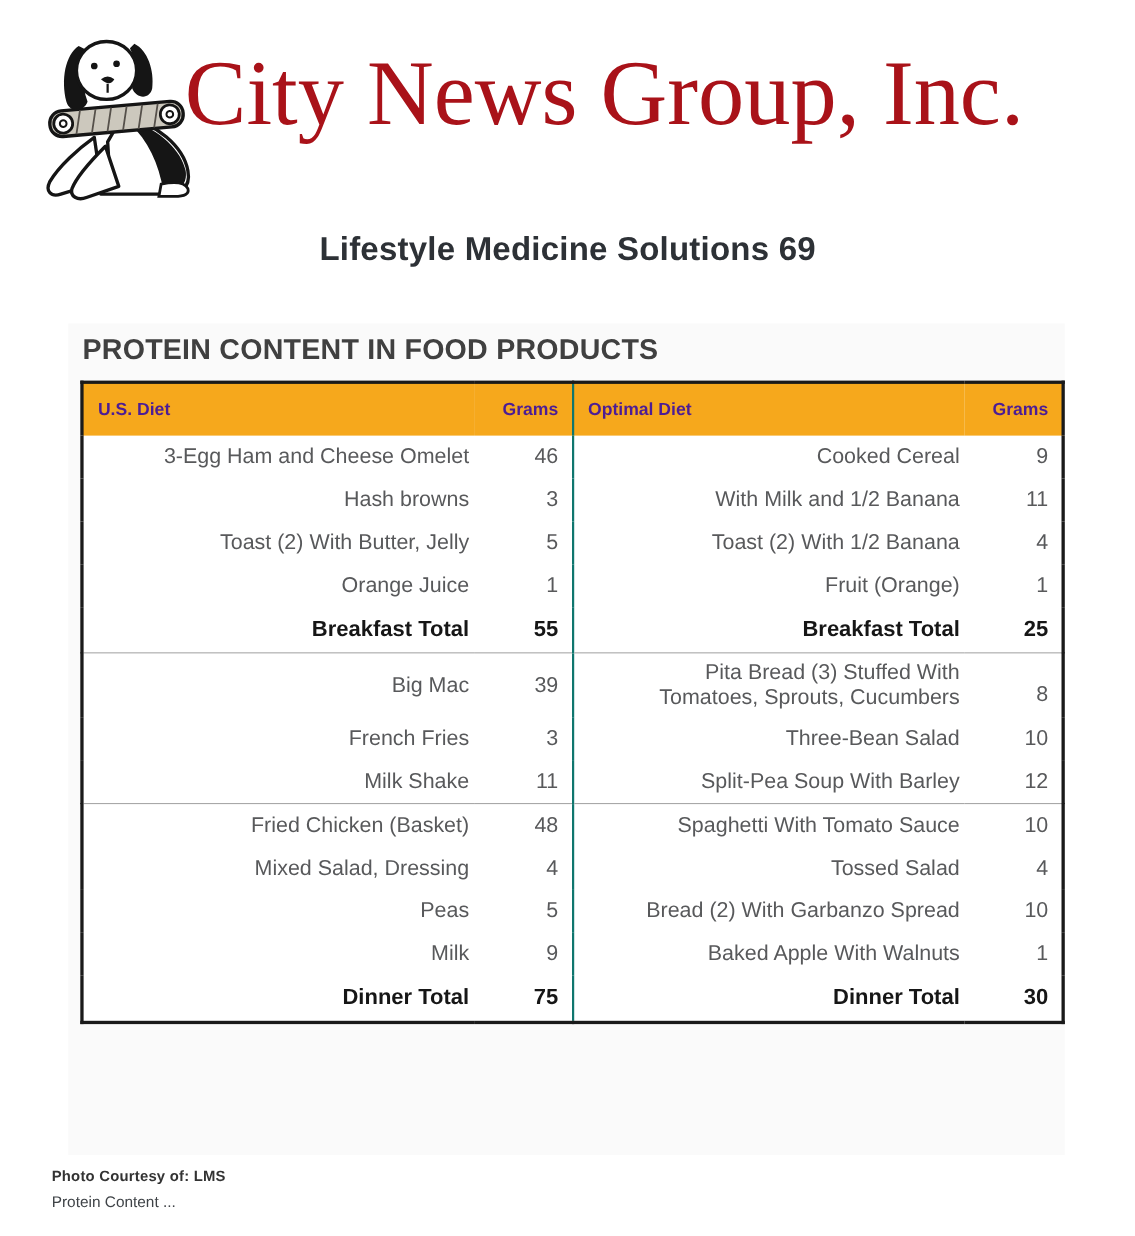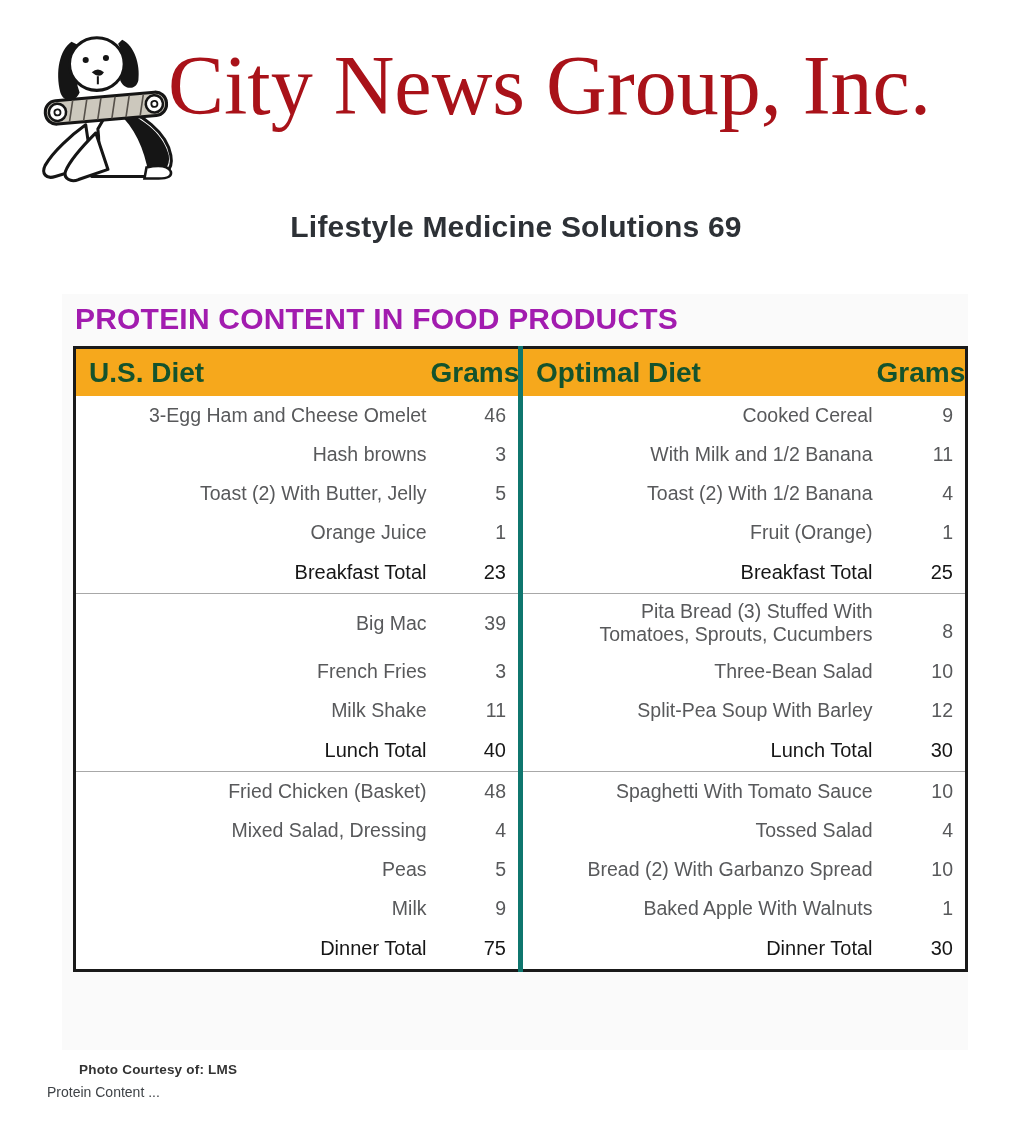--- a/index.html
+++ b/index.html
@@ -22,55 +22,55 @@
     font-size:30px;font-weight:700;color:#2d3136;letter-spacing:.2px;
   }
 
   
   .panel{
     position:absolute;left:62px;top:294px;width:906px;height:756px;
     background:#fafafa;
   }
   .panel-title{
     position:absolute;left:13px;top:8px;
-    font-size:30px;font-weight:700;color:#a21caf;letter-spacing:.2px;
+    font-size:26px;font-weight:700;color:#404040;letter-spacing:.2px;
   }
 
   
   table.diet{
     position:absolute;left:11px;top:52px;width:892px;
     border-collapse:collapse;table-layout:fixed;background:#fff;
     border:3px solid #1a1a1a;
     font-family:"Liberation Sans", sans-serif;
   }
   col.c-item{width:356px;}
   col.c-grams{width:90px;}
   thead th{
     background:#F6A81C;height:47px;
-    font-size:28px;font-weight:700;color:#14532d;
+    font-size:16px;font-weight:700;color:#4c1d95;
     text-align:left;padding:0 0 0 13px;
   }
   thead th.grams{text-align:right;padding:0 12px 0 0;}
   td{height:39px;font-size:19.5px;color:#58595B;line-height:23px;vertical-align:middle;}
   td.item{text-align:right;padding:0 4px 0 13px;}
   td.grams{text-align:right;padding:0 12px 0 0;}
   
-  th.opt, td.opt{border-left:5px solid #0f766e;}
+  th.opt, td.opt{border-left:2px solid #0f766e;}
   
   tr.sep td{border-top:1px solid #a8a8a8;}
   
-  tr.total td{color:#161616;font-weight:400;height:41px;font-size:20px;}
+  tr.total td{color:#161616;font-weight:700;height:41px;font-size:20px;}
   
   .clamp{display:inline-block;max-width:276px;vertical-align:middle;padding:6px 0;}
   td.vbottom{vertical-align:bottom;padding-bottom:9px;}
 
   
   .credit{
     position:absolute;left:47px;top:1062px;
-    font-size:13.5px;font-weight:700;color:#333;letter-spacing:.2px;margin-left:32px;
+    font-size:13.5px;font-weight:700;color:#333;letter-spacing:.2px;
   }
   .caption{
     position:absolute;left:47px;top:1084px;
     font-size:14px;color:#3f4347;
   }
 </style>
 </head>
 <body>
 
 <div class="page">
@@ -147,21 +147,21 @@
           <td class="grams">4</td>
         </tr>
         <tr>
           <td class="item">Orange Juice</td>
           <td class="grams">1</td>
           <td class="item opt">Fruit (Orange)</td>
           <td class="grams">1</td>
         </tr>
         <tr class="total">
           <td class="item">Breakfast Total</td>
-          <td class="grams">23</td>
+          <td class="grams">55</td>
           <td class="item opt">Breakfast Total</td>
           <td class="grams">25</td>
         </tr>
 
         <tr class="sep">
           <td class="item">Big Mac</td>
           <td class="grams">39</td>
           <td class="item opt"><span class="clamp">Pita Bread (3) Stuffed With Tomatoes, Sprouts, Cucumbers</span></td>
           <td class="grams vbottom">8</td>
         </tr>
@@ -170,26 +170,20 @@
           <td class="grams">3</td>
           <td class="item opt">Three-Bean Salad</td>
           <td class="grams">10</td>
         </tr>
         <tr>
           <td class="item">Milk Shake</td>
           <td class="grams">11</td>
           <td class="item opt">Split-Pea Soup With Barley</td>
           <td class="grams">12</td>
         </tr>
-        <tr class="total">
-          <td class="item">Lunch Total</td>
-          <td class="grams">40</td>
-          <td class="item opt">Lunch Total</td>
-          <td class="grams">30</td>
-        </tr>
 
         <tr class="sep">
           <td class="item">Fried Chicken (Basket)</td>
           <td class="grams">48</td>
           <td class="item opt">Spaghetti With Tomato Sauce</td>
           <td class="grams">10</td>
         </tr>
         <tr>
           <td class="item">Mixed Salad, Dressing</td>
           <td class="grams">4</td>

